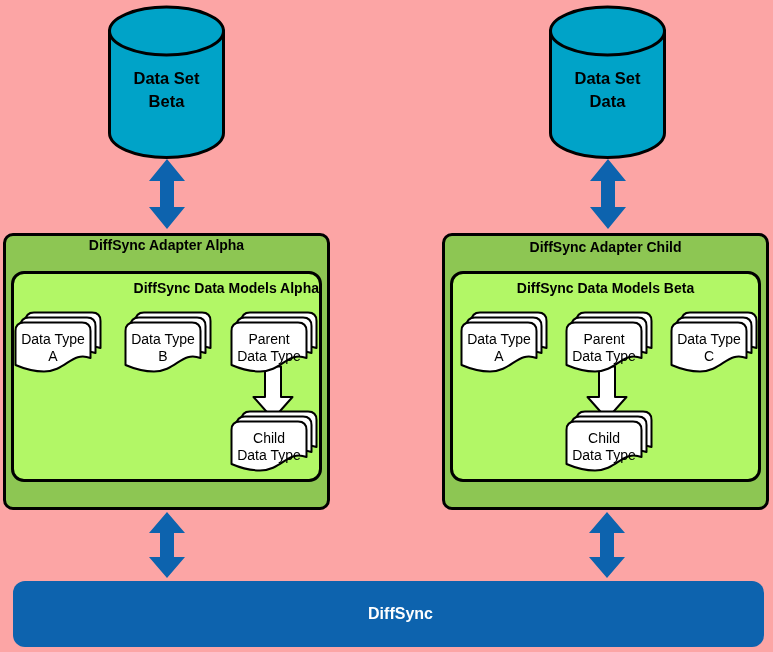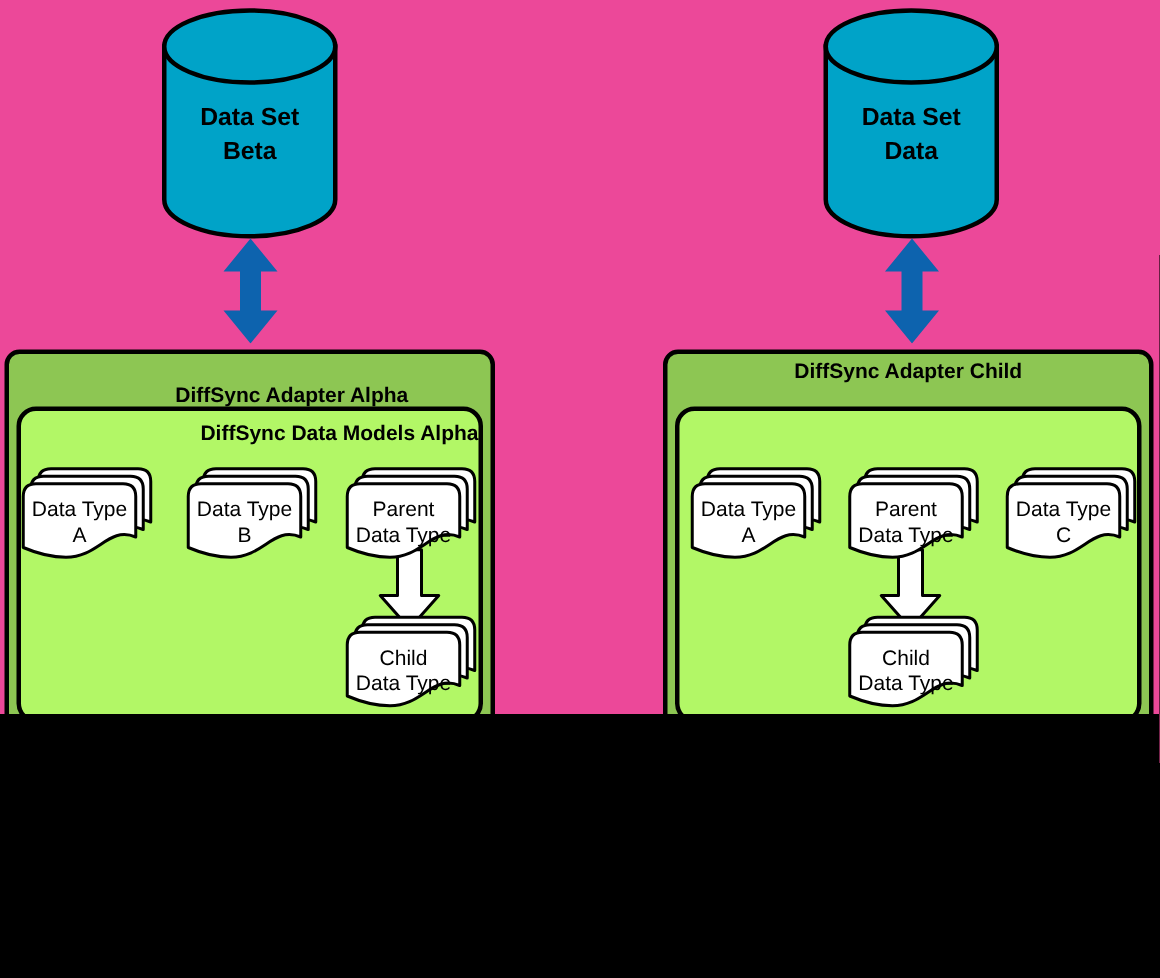--- a/index.html
+++ b/index.html
@@ -1,17 +1,17 @@
 <!DOCTYPE html>
 <html><head>
 <meta charset="utf-8">
 <style>
   html,body { margin:0; padding:0; background:#000; }
   .canvas {
-    position:relative; width:773px; height:476px; background:#ec4899;
+    position:relative; width:773px; height:652px; background:#fca5a5;
     font-family:"Liberation Sans", sans-serif; overflow:hidden;
   }
   .abs { position:absolute; }
   .adapter {
     box-sizing:border-box; width:327px; height:277px;
     background:#8DC653; border:3px solid #000; border-radius:10px;
   }
   .models {
     box-sizing:border-box; width:311px; height:211px;
     background:#B2F766; border:3px solid #000; border-radius:13px;
@@ -21,21 +21,21 @@
   }
   .cyl-label {
     width:119px; text-align:center; font-weight:bold; font-size:16.5px;
     line-height:23px; color:#000;
   }
   .bus {
     box-sizing:border-box; width:751px; height:66px;
     background:#0D63AE; border-radius:12px;
     display:flex; align-items:center; justify-content:center;
   }
-  .bus-label { color:#fff; font-weight:bold; font-size:12px;padding-left:24px; }
+  .bus-label { color:#fff; font-weight:bold; font-size:16px;padding-left:24px; }
   .cyl-shape { fill:#00A3C8; stroke:#000; stroke-width:3; }
   .dblarrow { fill:#0D63AE; }
   .doc { fill:#fff; stroke:#000; stroke-width:2; stroke-linejoin:round; }
   .downarrow { fill:#fff; stroke:#000; stroke-width:2; stroke-linejoin:round; }
   .doc-label {
     font-family:"Liberation Sans", sans-serif; font-size:14px;
     fill:#000; text-anchor:middle;
   }
 </style>
 </head>
@@ -62,21 +62,21 @@
   </div>
 
   <svg class="abs" style="left:148px; top:159px;" width="38" height="70" viewBox="0 0 38 70">
     <polygon class="dblarrow" points="19,0 37,22 26,22 26,48 37,48 19,70 1,48 12,48 12,22 1,22"></polygon>
   </svg>
   <svg class="abs" style="left:589px; top:159px;" width="38" height="70" viewBox="0 0 38 70">
     <polygon class="dblarrow" points="19,0 37,22 26,22 26,48 37,48 19,70 1,48 12,48 12,22 1,22"></polygon>
   </svg>
 
   <div class="abs adapter" style="left:3px; top:233px;">
-    <div class="abs box-title" style="top:19px;margin-left:28px;">DiffSync Adapter Alpha</div>
+    <div class="abs box-title" style="top:1px;">DiffSync Adapter Alpha</div>
 
     <div class="abs models" style="left:5px; top:35px;">
       <div class="abs box-title" style="top:6px;text-align:right;">DiffSync Data Models Alpha</div>
 
       <svg class="abs" style="left:238px; top:91px;" width="42" height="56" viewBox="0 0 42 56">
         <path class="downarrow" d="M 13,1.5 L 29,1.5 L 29,32 L 40.5,32 L 21,54 L 1.5,32 L 13,32 Z"></path>
       </svg>
 
       <svg class="abs" style="left:0px; top:37px;" width="88" height="62" viewBox="0 0 88 62">
         <g>
@@ -117,20 +117,21 @@
         <text class="doc-label" x="39" y="33">Child</text>
         <text class="doc-label" x="39" y="50">Data Type</text>
       </svg>
     </div>
   </div>
 
   <div class="abs adapter" style="left:442px; top:233px;">
     <div class="abs box-title" style="top:3px;">DiffSync Adapter Child</div>
 
     <div class="abs models" style="left:5px; top:35px;">
+      <div class="abs box-title" style="top:6px;">DiffSync Data Models Beta</div>
 
       <svg class="abs" style="left:133px; top:91px;" width="42" height="56" viewBox="0 0 42 56">
         <path class="downarrow" d="M 13,1.5 L 29,1.5 L 29,32 L 40.5,32 L 21,54 L 1.5,32 L 13,32 Z"></path>
       </svg>
 
       <svg class="abs" style="left:7px; top:37px;" width="88" height="62" viewBox="0 0 88 62">
         <g>
           <path class="doc" transform="translate(10,0)" d="M 1.5,10 Q 1.5,1.5 10,1.5 L 68,1.5 Q 76.5,1.5 76.5,10 L 76.5,37 C 58,29.5 52,50.5 30,50.5 C 18,50.5 8.5,47 1.5,44 Z"></path>
           <path class="doc" transform="translate(5,5)" d="M 1.5,10 Q 1.5,1.5 10,1.5 L 68,1.5 Q 76.5,1.5 76.5,10 L 76.5,37 C 58,29.5 52,50.5 30,50.5 C 18,50.5 8.5,47 1.5,44 Z"></path>
           <path class="doc" transform="translate(0,10)" d="M 1.5,10 Q 1.5,1.5 10,1.5 L 68,1.5 Q 76.5,1.5 76.5,10 L 76.5,37 C 58,29.5 52,50.5 30,50.5 C 18,50.5 8.5,47 1.5,44 Z"></path>

